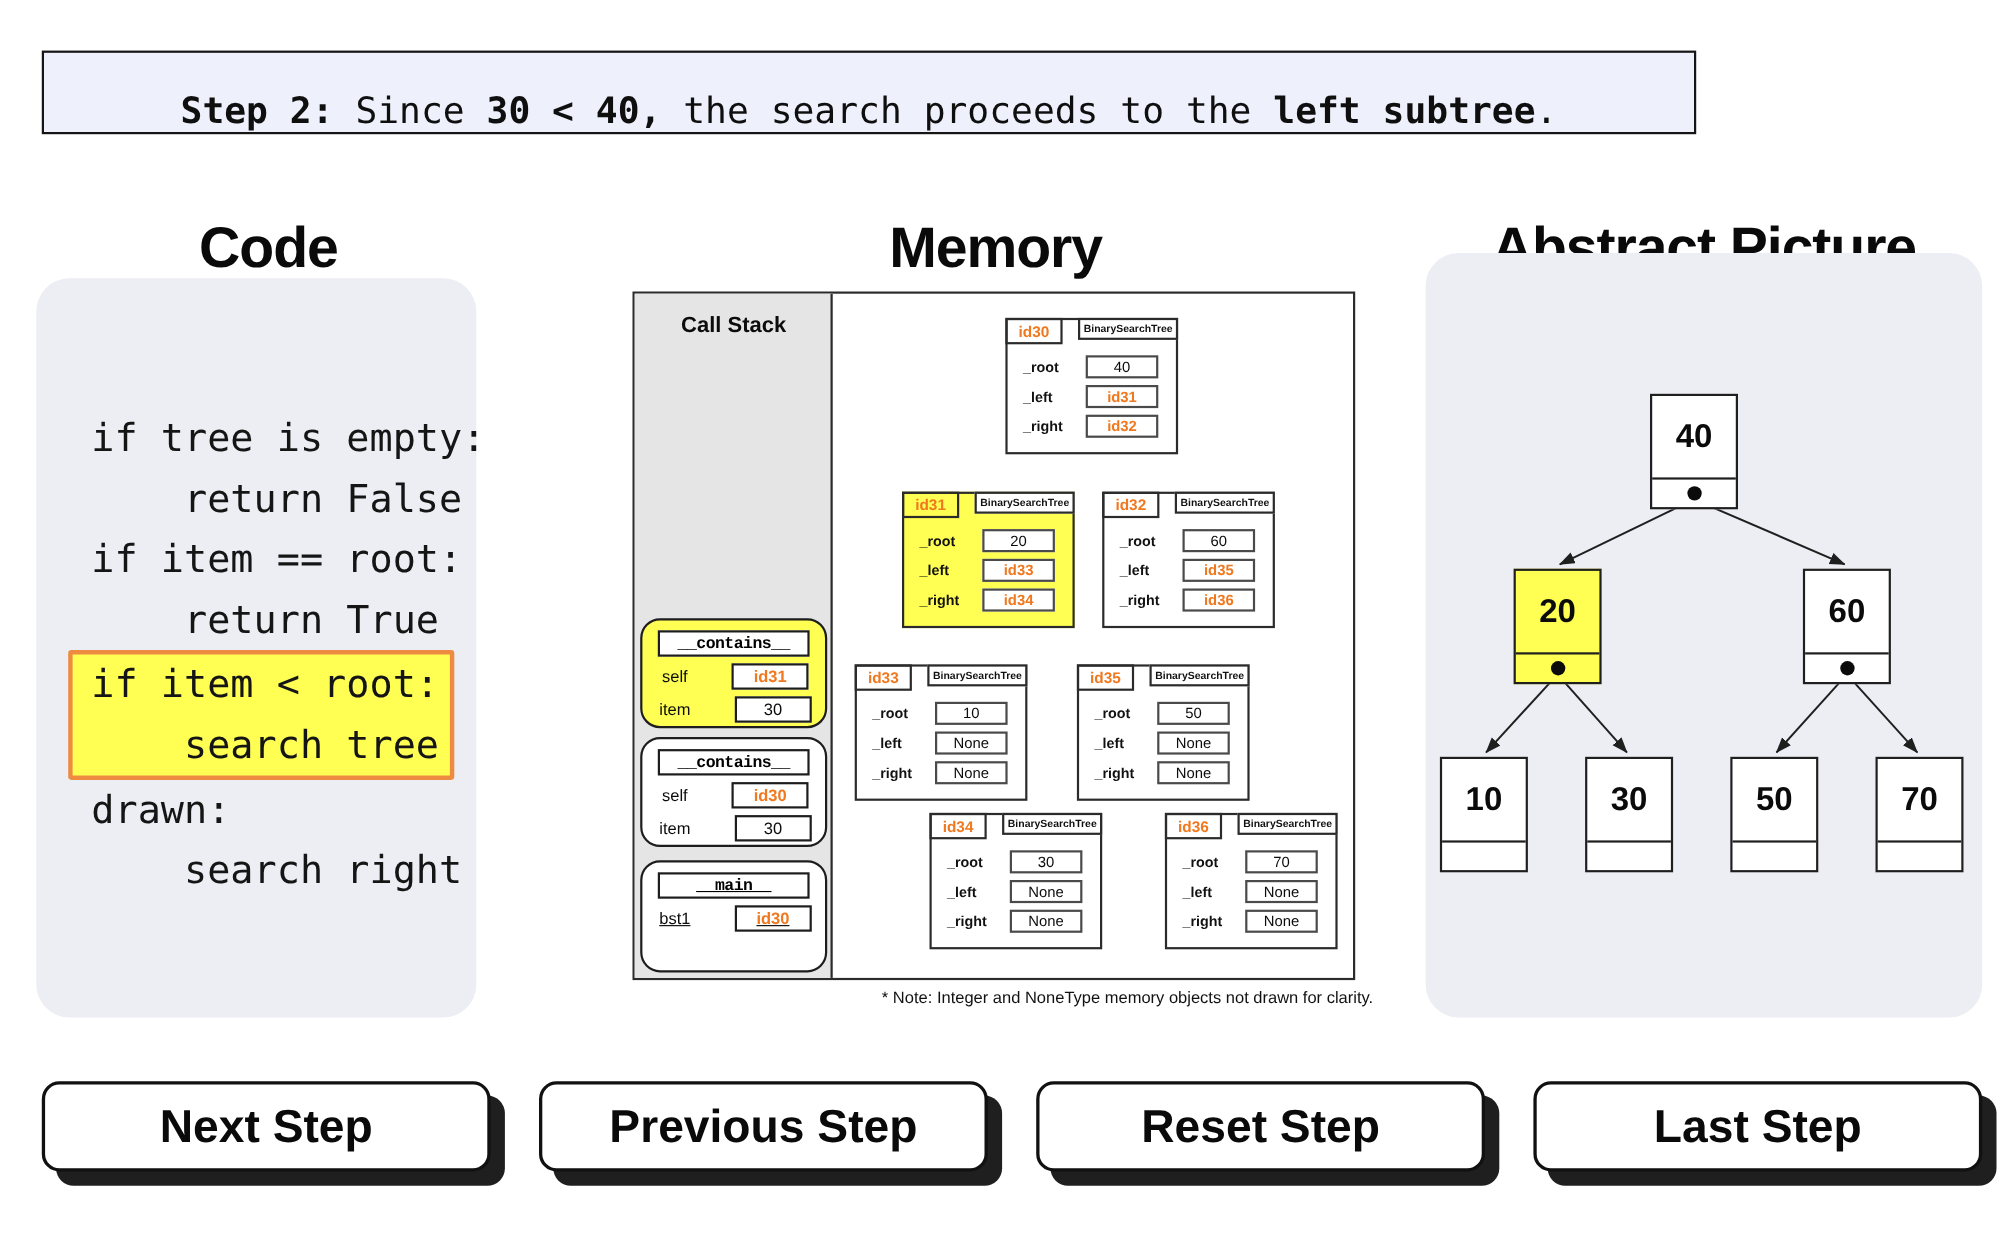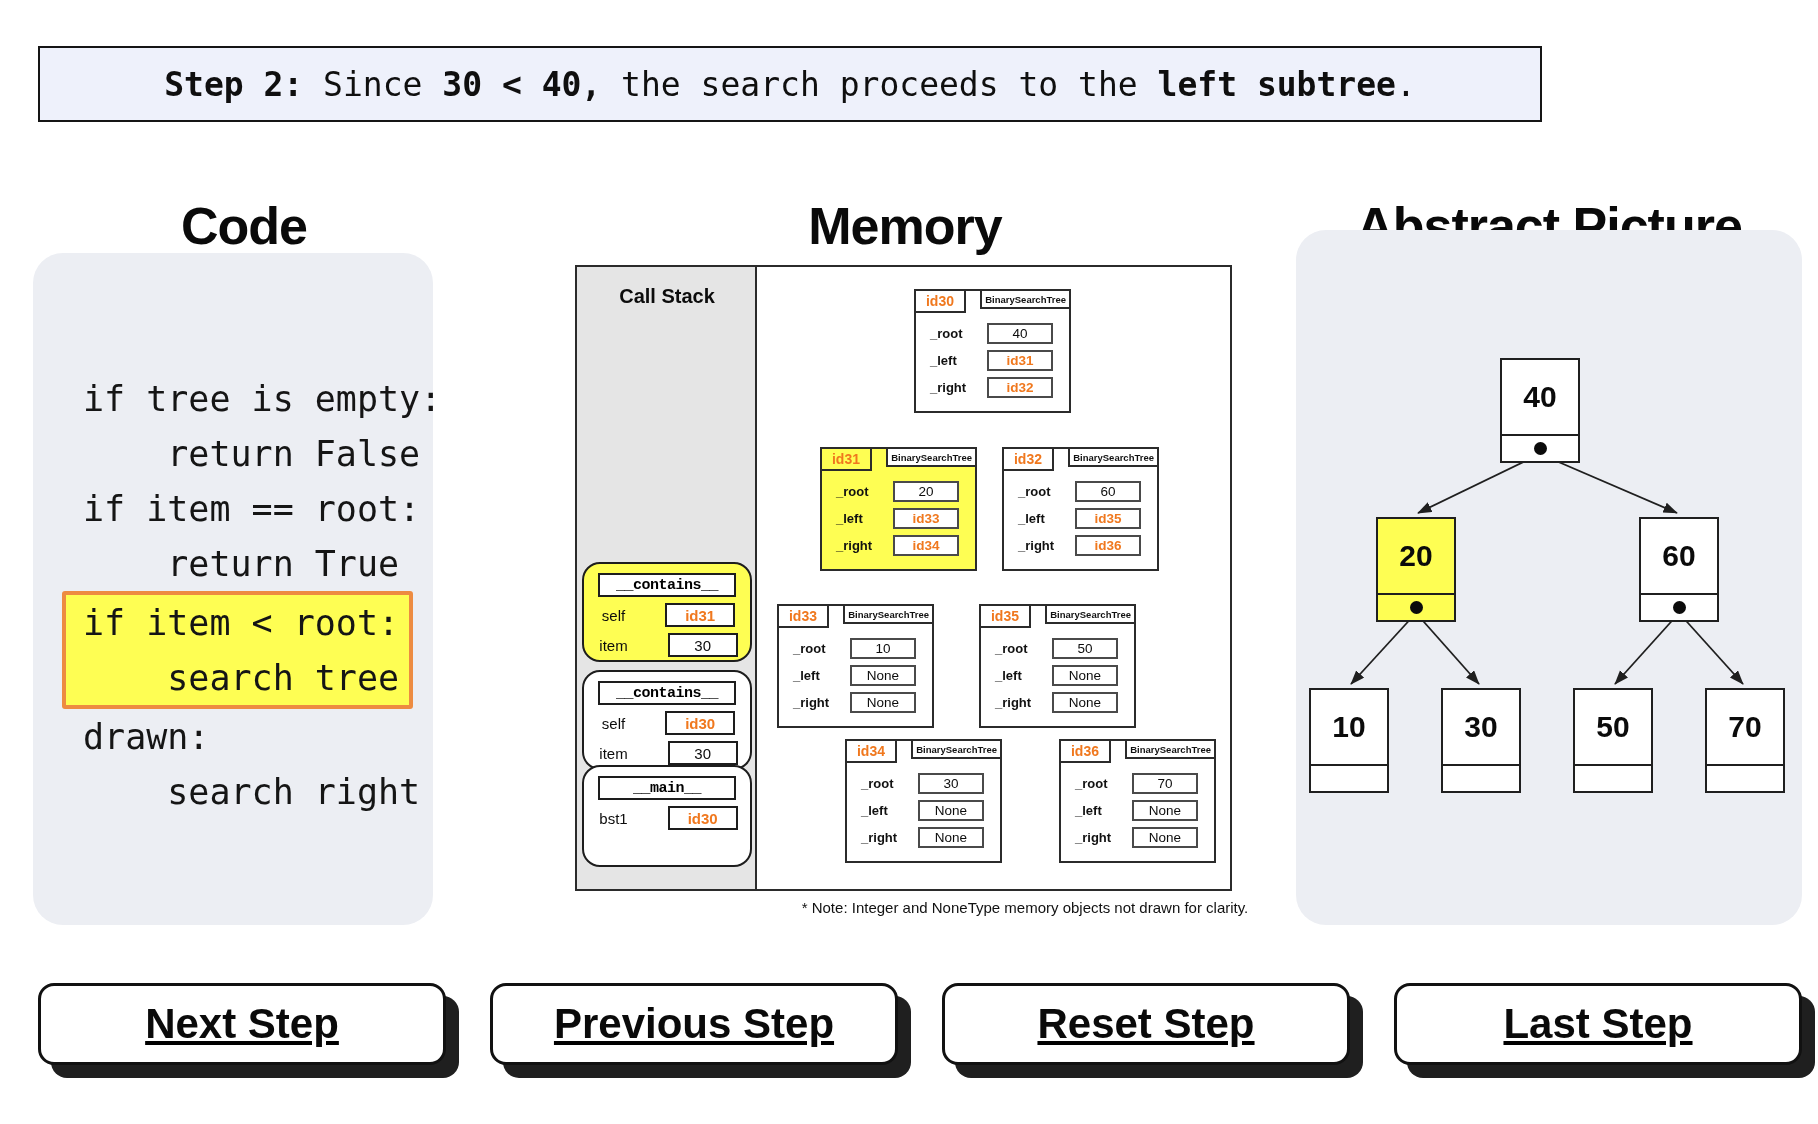--- a/index.html
+++ b/index.html
@@ -5,21 +5,21 @@
   html,body { margin:0; padding:0; }
   body {
     width:1818px; height:1124px; position:relative; background:#ffffff;
     font-family:"Liberation Sans", sans-serif; overflow:hidden;
   }
 
   
   .banner {
     position:absolute; left:38px; top:46px; width:1504px; height:76px;
     background:#EEF1FB; border:2.5px solid #151515; box-sizing:border-box;
-    display:flex; align-items:center; justify-content:center;
+    display:flex; align-items:flex-end; justify-content:center;
     font:400 33px "DejaVu Sans Mono", monospace; white-space:pre; color:#0f0f0f;
   }
   .banner .b { font-weight:700; }
 
   
   .sec-title {
     position:absolute; top:196px; transform:translateX(-50%);
     font:700 52px "Liberation Sans", sans-serif; color:#0a0a0a;
     letter-spacing:-1px; white-space:nowrap;
   }
@@ -69,21 +69,21 @@
   .v-row { display:flex; justify-content:center; align-items:center; margin:6px 10px 0 13px; height:24px;gap:40px; }
   .v-label { font:400 15px "Liberation Sans", sans-serif; color:#0c0c0c; }
   .v-val {
     width:70px; height:24px; border:2px solid #1d1d1d; background:#fff;
     display:flex; align-items:center; justify-content:center;
     font:400 15px "Liberation Sans", sans-serif; box-sizing:border-box; color:#0c0c0c;
   }
   .v-val.ref, .f-val.ref { color:#F0781E; font-weight:700; }
   #frame1 { top:295px; }
   #frame2 { top:403px; }
-  #frame3 { top:498px; height:102px; }
+  #frame3 { top:515px; height:102px;text-decoration:underline; }
 
   .mem-obj {
     position:absolute; width:157px; height:124px; border:2px solid #2b2b2b;
     background:#fff; box-sizing:border-box;
   }
   .mem-obj.hl { background:#FEFE53; }
   .obj-id {
     position:absolute; top:-2px; left:-2px; min-width:52px; height:24px;
     border:2px solid #2b2b2b; box-sizing:border-box; padding:0 6px;
     display:flex; align-items:center; justify-content:center;
@@ -133,21 +133,21 @@
   .dot { width:13px; height:13px; border-radius:50%; background:#0b0b0b; }
   .n40 { left:204px; top:128px; }
   .n20 { left:80px;  top:287px; }
   .n60 { left:343px; top:287px; }
   .n10 { left:13px;  top:458px; }
   .n30 { left:145px; top:458px; }
   .n50 { left:277px; top:458px; }
   .n70 { left:409px; top:458px; }
 
   
-  .btn-row { position:absolute; left:38px; top:983px; width:1764px; display:flex; gap:44px;text-decoration:underline; }
+  .btn-row { position:absolute; left:38px; top:983px; width:1764px; display:flex; gap:44px; }
   .btn {
     flex:1; height:82px; background:#fff; border:3px solid #111; border-radius:16px;
     display:flex; align-items:center; justify-content:center;
     font:700 42px "Liberation Sans", sans-serif; color:#0a0a0a;
     box-shadow:13px 13px 0 #1f1f1f; cursor:pointer; box-sizing:border-box;
   }
 </style>
 </head>
 <body>
 

